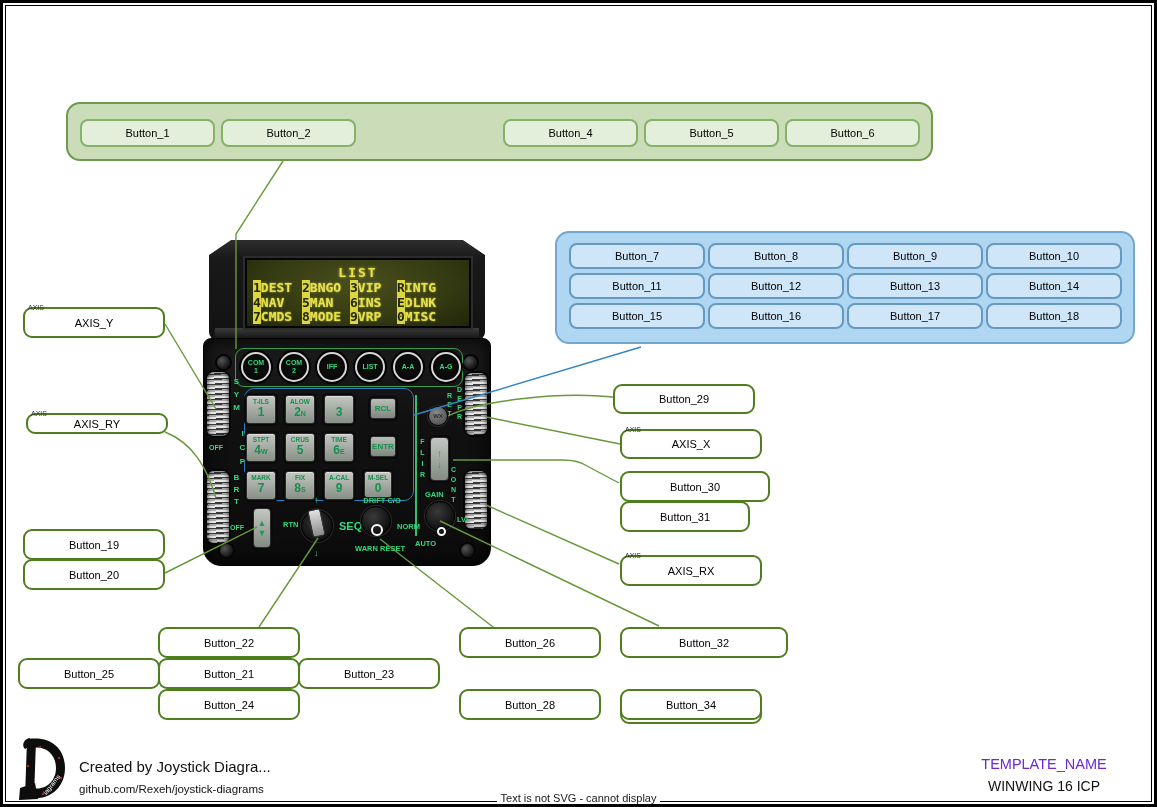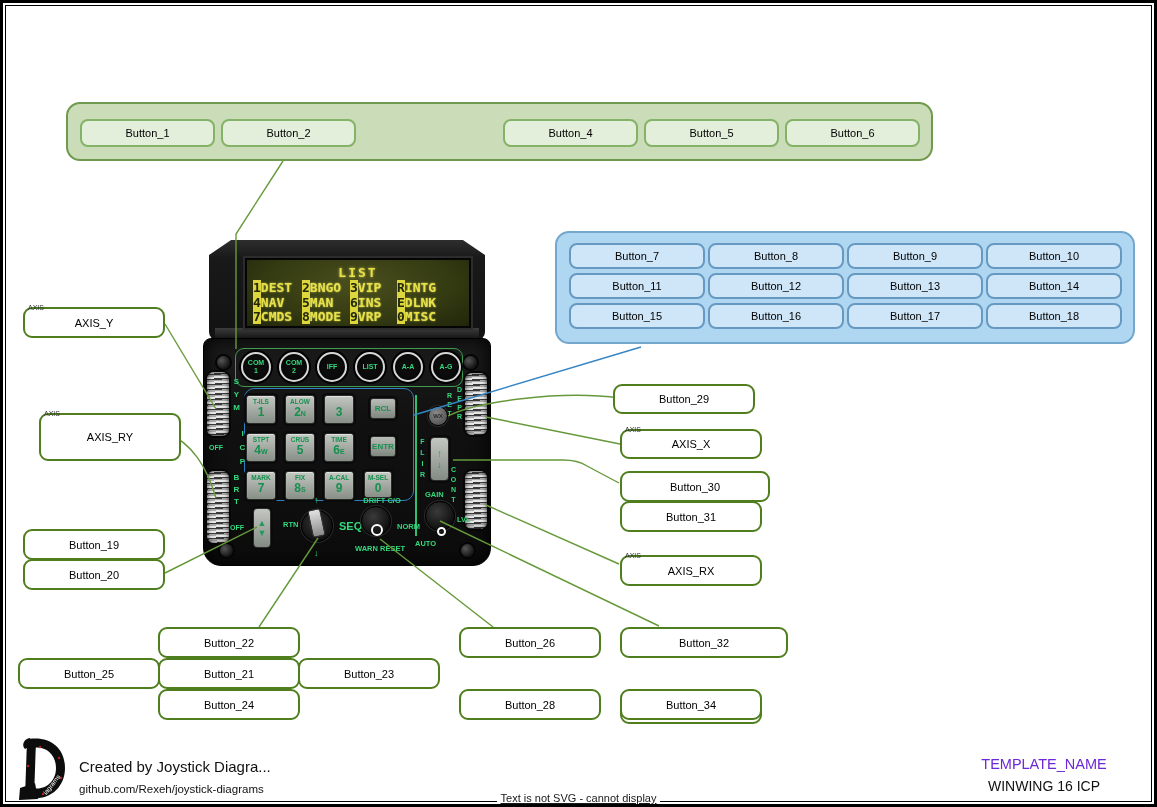--- a/index.html
+++ b/index.html
@@ -47,21 +47,21 @@
   .knob { position:absolute; border-radius:50%; background:radial-gradient(circle at 40% 35%,#3a3a3a,#0d0d0d 75%); border:1px solid #000; box-shadow:0 0 0 1px #2a2a2a; }
   .ring { position:absolute; border:2px solid #fff; border-radius:50%; background:transparent; }
   .flir-line { position:absolute; left:212px; top:155px; width:1.5px; height:141px; background:#2fbf71; }
   .toggle-handle { position:absolute; width:13px; height:28px; border-radius:3px; background:linear-gradient(180deg,#e2e2e2,#8a8a8a); border:1px solid #333; transform:rotate(-12deg); }
 
   
   .footer-created { position:absolute; left:76px; top:755px; font-size:15px; color:#111; z-index:4; }
   .footer-github { position:absolute; left:76px; top:780px; font-size:11.5px; color:#111; z-index:4; }
   .footer-template { position:absolute; left:930px; top:753px; width:222px; text-align:center; font-size:14.5px; color:#6d28d9; z-index:4; }
   .footer-device { position:absolute; left:930px; top:775px; width:222px; text-align:center; font-size:14px; color:#111; z-index:4; }
-  .svg-note { position:absolute; left:50%; transform:translateX(-50%); top:789px; font-size:11px; color:#1a1a1a; text-decoration:underline; background:#fff; padding:0 4px; z-index:4; }
+  .svg-note { position:absolute; left:50%; transform:translateX(-50%); top:789px; font-size:11px; color:#1a1a1a; background:#fff; padding:0 4px; z-index:4; }
   .logo { position:absolute; left:14px; top:733px; width:54px; height:66px; z-index:4; }
 </style>
 </head>
 <body>
 
 <div class="page">
   <div class="inner-frame"></div>
 
   <div class="ggroup"></div>
   <div class="gbtn" style="left:77px">
@@ -271,21 +271,21 @@
     <div class="gtext" style="left:254px;top:276px;font-size:7.5px">LVL</div>
     <div class="gtext" style="left:212px;top:300px;font-size:7.5px">AUTO</div>
     <div class="knob" style="left:222px;top:261px;width:30px;height:30px"></div>
     <div class="ring" style="left:234px;top:287px;width:9px;height:9px"></div>
   </div>
 
   <div class="lbl" style="left:20px;top:304px;width:142px;height:31px">
       <span class="tag">AXIS</span>
       <span>AXIS_Y</span>
     </div>
-  <div class="lbl" style="left:36px;top:410px;width:142px;height:48px">
+  <div class="lbl" style="left:23px;top:410px;width:142px;height:21px">
       <span class="tag">AXIS</span>
       <span>AXIS_RY</span>
     </div>
   <div class="lbl" style="left:20px;top:526px;width:142px;height:31px">
       <span>Button_19</span>
     </div>
   <div class="lbl" style="left:20px;top:556px;width:142px;height:31px">
       <span>Button_20</span>
     </div>
 
@@ -315,21 +315,21 @@
   <div class="lbl" style="left:610px;top:381px;width:142px;height:30px">
       <span>Button_29</span>
     </div>
   <div class="lbl" style="left:617px;top:426px;width:142px;height:30px">
       <span class="tag">AXIS</span>
       <span>AXIS_X</span>
     </div>
   <div class="lbl" style="left:617px;top:468px;width:150px;height:31px">
       <span>Button_30</span>
     </div>
-  <div class="lbl" style="left:617px;top:498px;width:142px;height:31px">
+  <div class="lbl" style="left:617px;top:498px;width:130px;height:31px">
       <span>Button_31</span>
     </div>
   <div class="lbl" style="left:617px;top:552px;width:142px;height:31px">
       <span class="tag">AXIS</span>
       <span>AXIS_RX</span>
     </div>
 
   <div class="lbl" style="left:617px;top:624px;width:168px;height:31px">
       <span>Button_32</span>
     </div>

